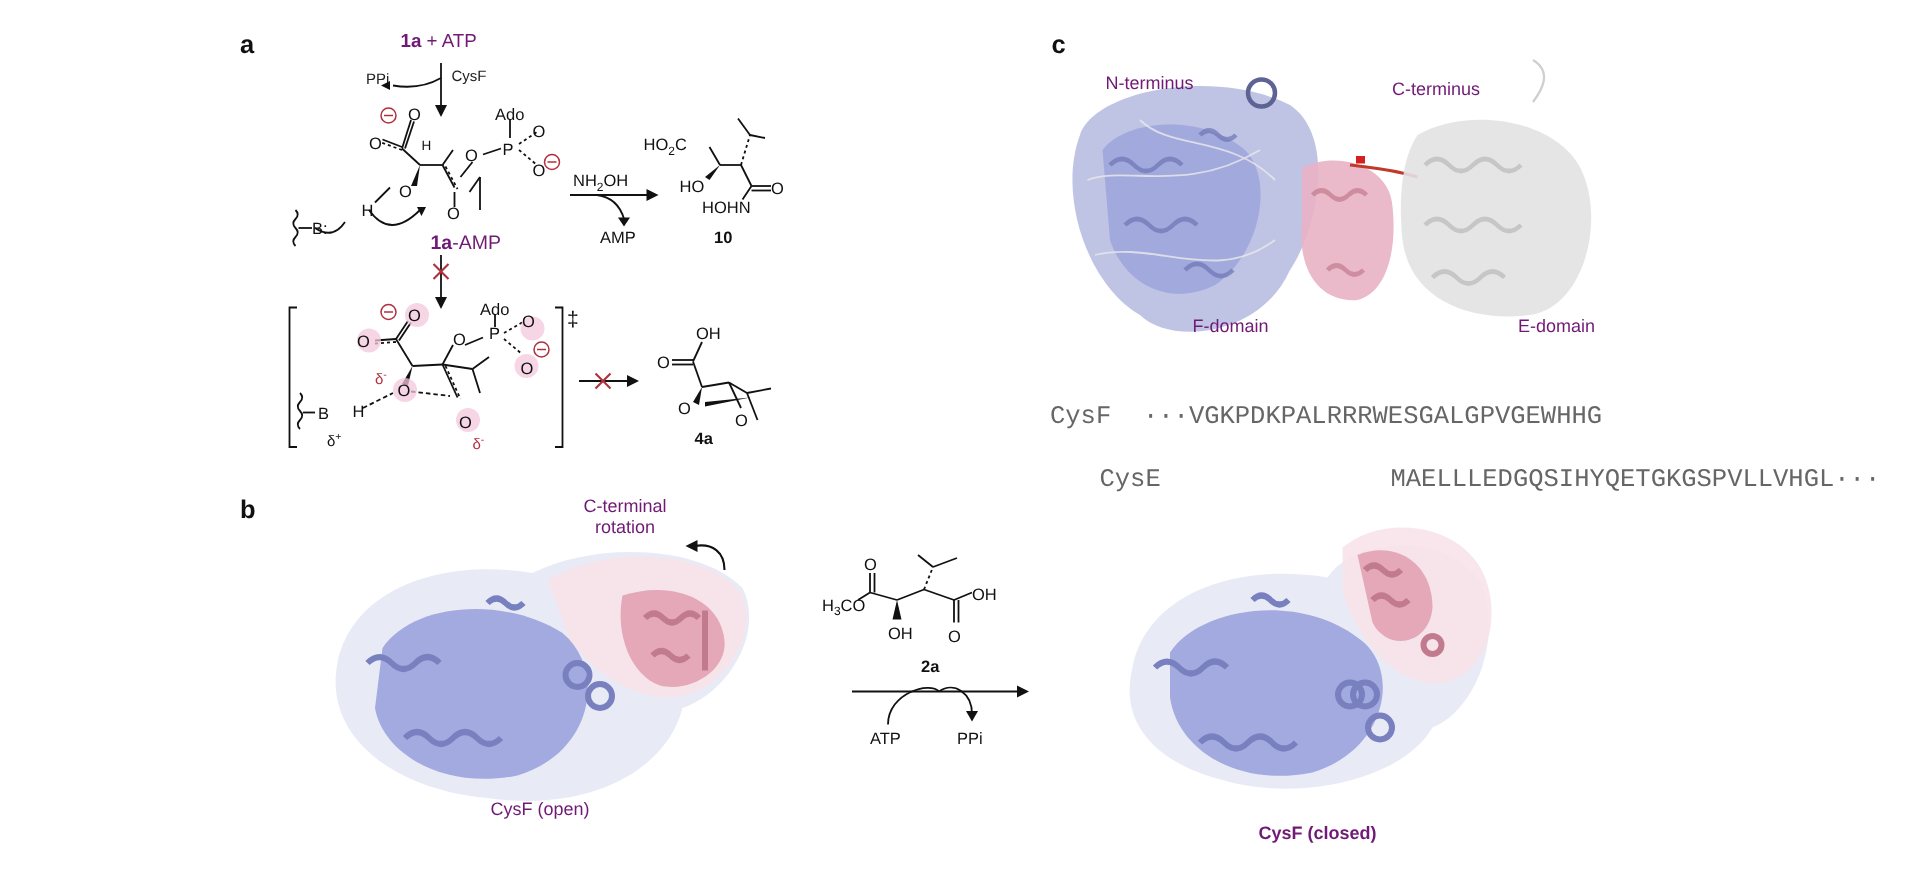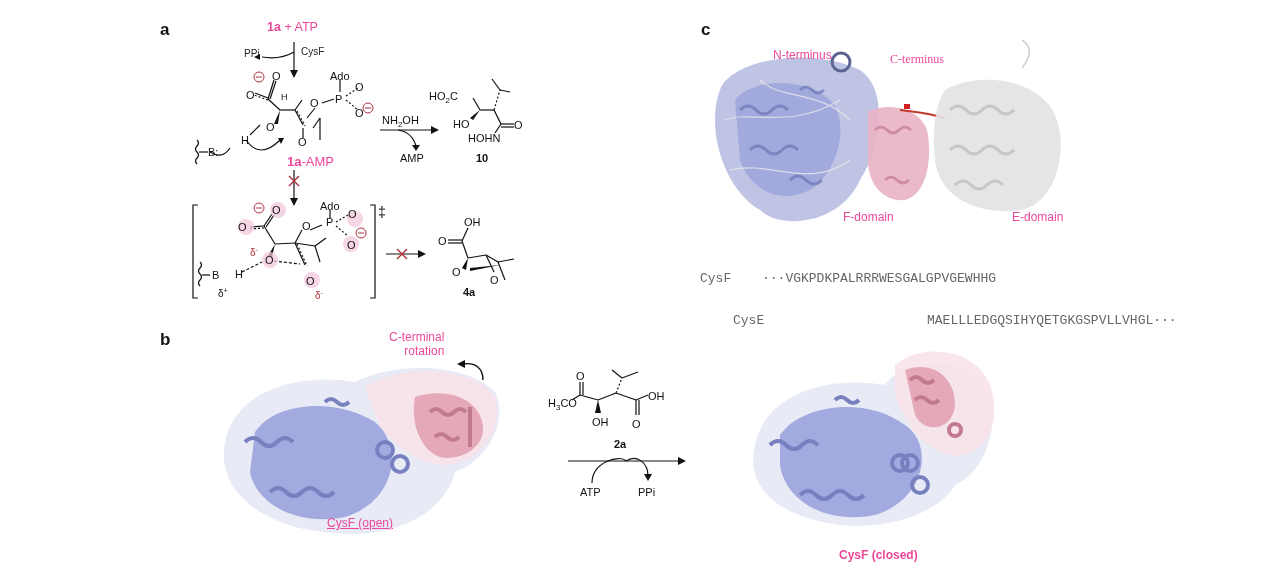--- a/index.html
+++ b/index.html
@@ -1,22 +1,22 @@
 <!DOCTYPE html>
 <html><head>
   <meta charset="utf-8">
   <style>
     html, body { margin: 0; padding: 0; background: #ffffff; }
     body { width: 1280px; height: 586px; position: relative; overflow: hidden; font-family: "Liberation Sans", sans-serif; color: #222; }
     .abs { position: absolute; }
     .panel-label { font-weight: bold; font-size: 17px; color: #111; }
-    .lbl { font-size: 12px; color: #ec4899; white-space: nowrap; }
+    .lbl { font-size: 12px; color: #701a75; white-space: nowrap; }
     .lbl-sm { font-size: 9px; color: #222; white-space: nowrap; }
     .bold { font-weight: bold; }
-    .seq { font-family: "Liberation Mono", monospace; font-size: 13px; color: #666; white-space: pre; line-height: 14px; }
+    .seq { font-family: "Liberation Mono", monospace; font-size: 17px; color: #666; white-space: pre; line-height: 14px; }
     .seq .hl { color: #c0392b; }
     .seq .it { font-style: italic; }
     svg { position: absolute; overflow: visible; }
     svg text { font-family: "Liberation Sans", sans-serif; }
   </style>
 </head>
 <body>
 
 <div class="abs panel-label" style="left:160px;top:20px;">a</div>
 
@@ -239,23 +239,23 @@
     <path d="M245,50 C280,30 340,40 355,75 C370,110 355,165 320,170 C280,175 240,160 235,120 C232,90 235,65 245,50 Z" fill="#e2e2e2" opacity="0.9"></path>
     <g fill="none" stroke="#c6c6c6" stroke-width="3">
       <path d="M250,70 q8,-8 16,0 q8,8 16,0 q8,-8 16,0 q8,8 16,0"></path>
       <path d="M250,110 q8,-8 16,0 q8,8 16,0 q8,-8 16,0 q8,8 16,0"></path>
       <path d="M255,145 q8,-8 16,0 q8,8 16,0 q8,-8 16,0"></path>
     </g>
     <path d="M322,0 C335,8 328,20 322,28" stroke="#cfcfcf" stroke-width="1.5" fill="none"></path>
   </g>
 </svg>
 
-<div class="abs lbl" style="left:773px;top:48px;text-align:center;">N-terminus</div>
-<div class="abs lbl" style="left:890px;top:52px;font-family:Liberation Serif, serif;">C-terminus</div>
-<div class="abs lbl" style="left:843px;top:210px;">F-domain</div>
+<div class="abs lbl" style="left:737px;top:48px;text-align:center;">N-terminus</div>
+<div class="abs lbl" style="left:928px;top:52px;">C-terminus</div>
+<div class="abs lbl" style="left:795px;top:210px;">F-domain</div>
 <div class="abs lbl" style="left:1012px;top:210px;">E-domain</div>
 
 <div class="abs seq" style="left:700px;top:244px;">
   <div><span style="display:inline-block;width:62px;">CysF</span><span>···</span><span>VGKPDKPALRRRWESGALGPVGEWHHG</span></div>
   <div><span style="display:inline-block;width:62px;margin-left:33px;">CysE</span><span style="display:inline-block;width:132px;"></span><span>MAELLLEDGQSIHYQETGKGSPVLLVHGL</span><span>···</span></div>
 </div>
 
 <div class="abs panel-label" style="left:160px;top:330px;">b</div>
 
 <svg width="300" height="200" style="left:215px;top:352px;">
@@ -274,25 +274,25 @@
   </g>
   <g fill="none" stroke="#c27a8e" stroke-width="4">
     <path d="M215,60 q6,-6 12,0 q6,6 12,0 q6,-6 12,0"></path>
     <path d="M220,85 q6,-6 12,0 q6,6 12,0"></path>
     <path d="M255,55 l0,40"></path>
   </g>
   <path d="M268,28 C268,16 260,10 248,12" stroke="#111" stroke-width="1.4" fill="none"></path>
   <polygon points="250,8 242,12 250,16" fill="#111"></polygon>
 </svg>
 
-<div class="abs lbl" style="left:389px;top:330px;text-align:right;line-height:14px;">
+<div class="abs lbl" style="left:389px;top:330px;text-align:center;line-height:14px;">
   <div>C-terminal</div>
   <div>rotation</div>
 </div>
-<div class="abs lbl" style="left:327px;top:516px;text-decoration:underline;">CysF (open)</div>
+<div class="abs lbl" style="left:327px;top:532px;">CysF (open)</div>
 
 <svg width="180" height="150" style="left:540px;top:350px;">
   <g stroke="#111" stroke-width="1.2" fill="none">
     <line x1="32" y1="50" x2="40" y2="45"></line>
     <line x1="40" y1="45" x2="58" y2="50"></line>
     <line x1="40" y1="45" x2="40" y2="32"></line>
     <line x1="43" y1="45" x2="43" y2="32"></line>
     <line x1="58" y1="50" x2="76" y2="43"></line>
     <polygon points="58,50 55,63 61,63" fill="#111" stroke="none"></polygon>
     <line x1="76" y1="43" x2="82" y2="28" stroke-dasharray="2,2"></line>

